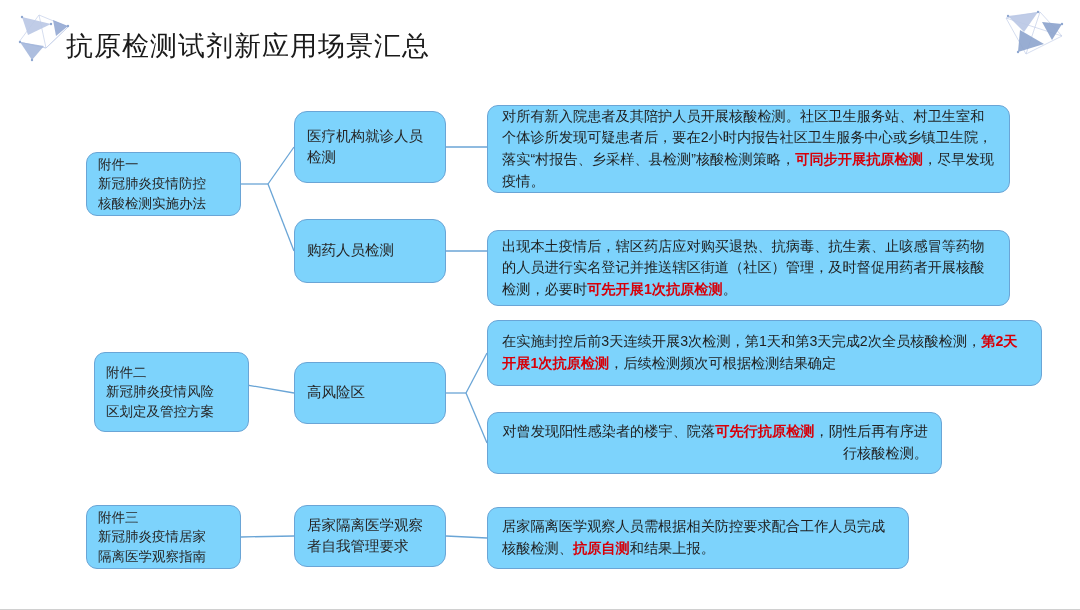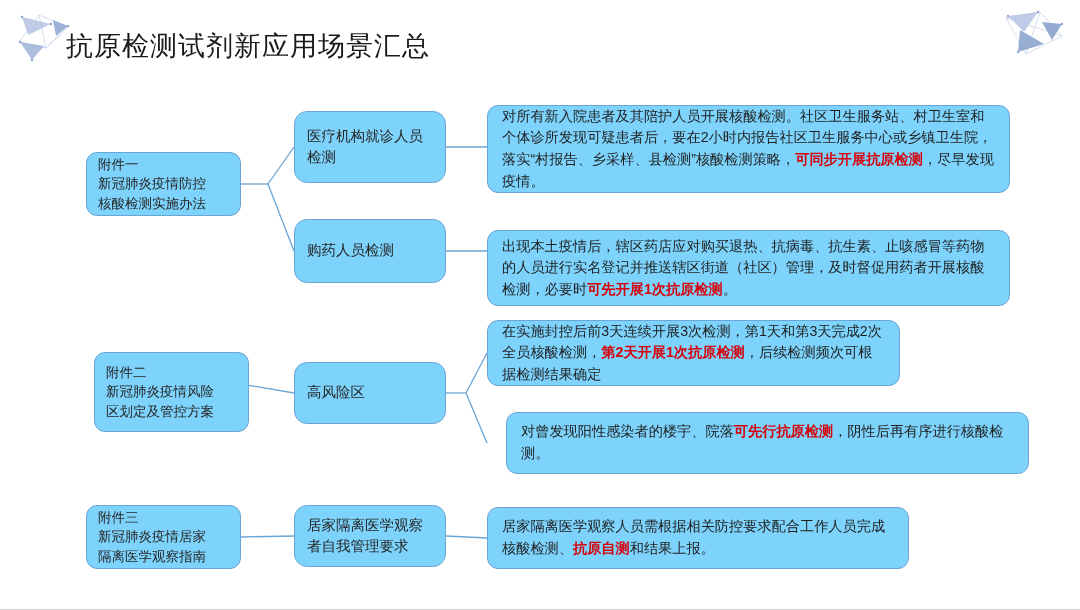--- a/index.html
+++ b/index.html
@@ -78,22 +78,22 @@
   
   
   #att-1 { left:86px;  top:152px; height:64px; }
   #cat-1 { left:294px; top:111px; height:72px; }
   #cat-2 { left:294px; top:219px; height:64px; }
   #det-1 { left:487px; top:105px; width:523px; height:88px; }
   #det-2 { left:487px; top:214px; width:523px; height:76px;margin-top:16px; }
   
   #att-2 { left:94px;  top:352px; height:80px; }
   #cat-3 { left:294px; top:362px; height:62px;font-family:Liberation Serif, serif; }
-  #det-3 { left:487px; top:320px; width:413px; height:66px;align-items:center; }
-  #det-4 { left:506px; top:412px; width:523px; height:62px; }
+  #det-3 { left:487px; top:320px; width:555px; height:66px;align-items:center; }
+  #det-4 { left:487px; top:412px; width:455px; height:62px;text-align:right; }
   
   #att-3 { left:86px;  top:505px; height:64px; }
   #cat-4 { left:294px; top:505px; height:62px; }
   #det-5 { left:487px; top:507px; width:422px; height:62px; }
 </style>
 </head>
 <body>
 
 <div id="slide">
 

